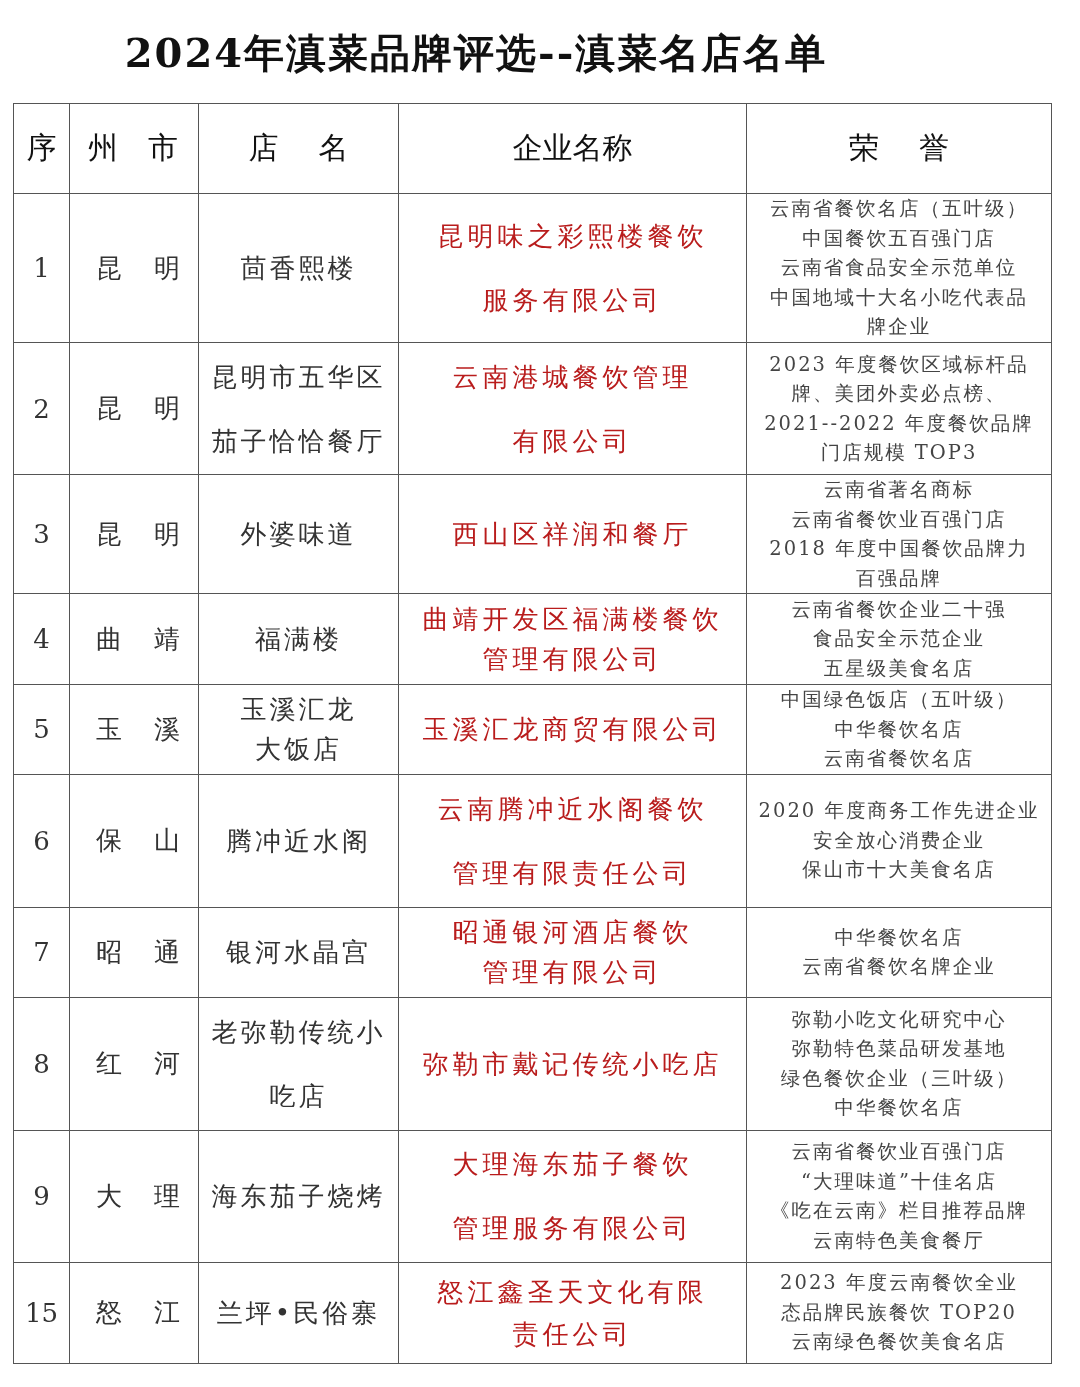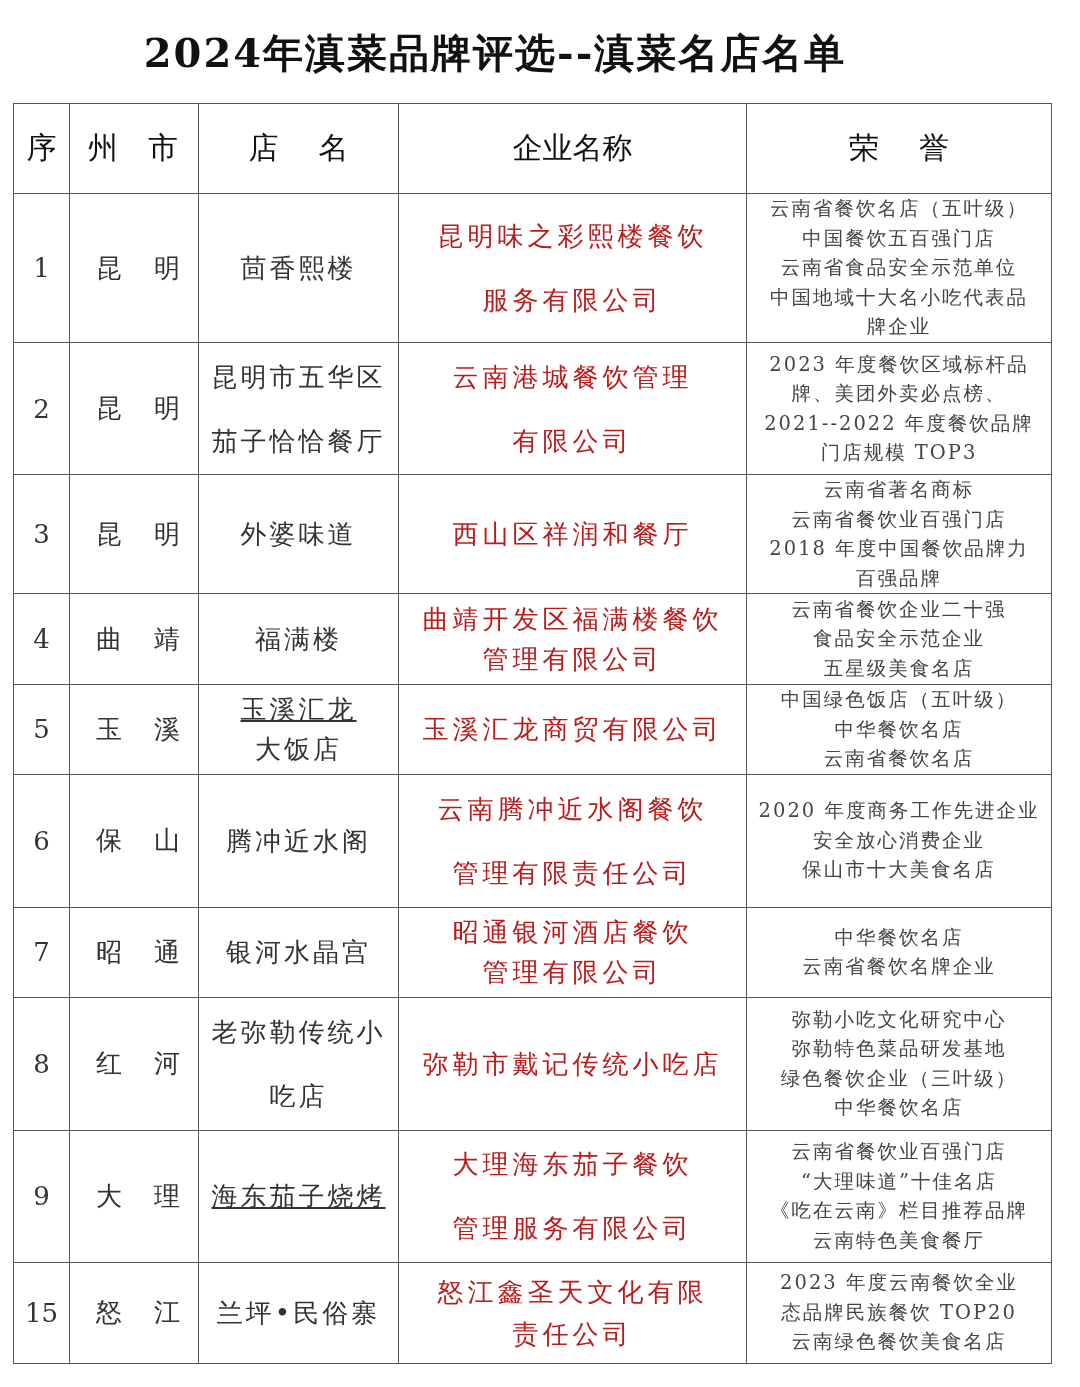--- a/index.html
+++ b/index.html
@@ -20,21 +20,20 @@
       top: 28px;
       left: 0;
       width: 952px;
       text-align: center;
       font-family: "DejaVu Serif", "Liberation Serif", serif;
       font-size: 40px;
       font-weight: bold;
       color: #111111;
       letter-spacing: 2px;
       line-height: 50px;
-      padding-left: 19px;
     }
     table.roster {
       position: absolute;
       top: 103px;
       left: 13px;
       width: 1038px;
       border-collapse: collapse;
       table-layout: fixed;
     }
     table.roster td, table.roster th {
@@ -225,21 +224,21 @@
       </tr>
       <tr style="height: 89px;">
         <td class="cell-seq">5</td>
         <td class="cell-city">
           <div class="city-inner">
             <span>玉</span>
             <span>溪</span>
           </div>
         </td>
         <td class="cell-shop" style="line-height: 40px;">
-          <span style="display: block; text-decoration: underline;">玉溪汇龙</span>
+          <span style="display: block;">玉溪汇龙</span>
           <span style="display: block;">大饭店</span>
         </td>
         <td class="cell-company" style="line-height: 40px;">
           <span class="line">玉溪汇龙商贸有限公司</span>
         </td>
         <td class="cell-honor">
           <span class="line">中国绿色饭店（五叶级）</span>
           <span class="line">中华餐饮名店</span>
           <span class="line">云南省餐饮名店</span>
         </td>
@@ -308,21 +307,21 @@
         </td>
       </tr>
       <tr style="height: 132px;">
         <td class="cell-seq">9</td>
         <td class="cell-city">
           <div class="city-inner">
             <span>大</span>
             <span>理</span>
           </div>
         </td>
-        <td class="cell-shop" style="line-height: 64px; text-decoration: underline;">
+        <td class="cell-shop" style="line-height: 64px;">
           <span style="display: block;">海东茄子烧烤</span>
         </td>
         <td class="cell-company" style="line-height: 64px;">
           <span class="line">大理海东茄子餐饮</span>
           <span class="line">管理服务有限公司</span>
         </td>
         <td class="cell-honor">
           <span class="line">云南省餐饮业百强门店</span>
           <span class="line">“大理味道”十佳名店</span>
           <span class="line">《吃在云南》栏目推荐品牌</span>

